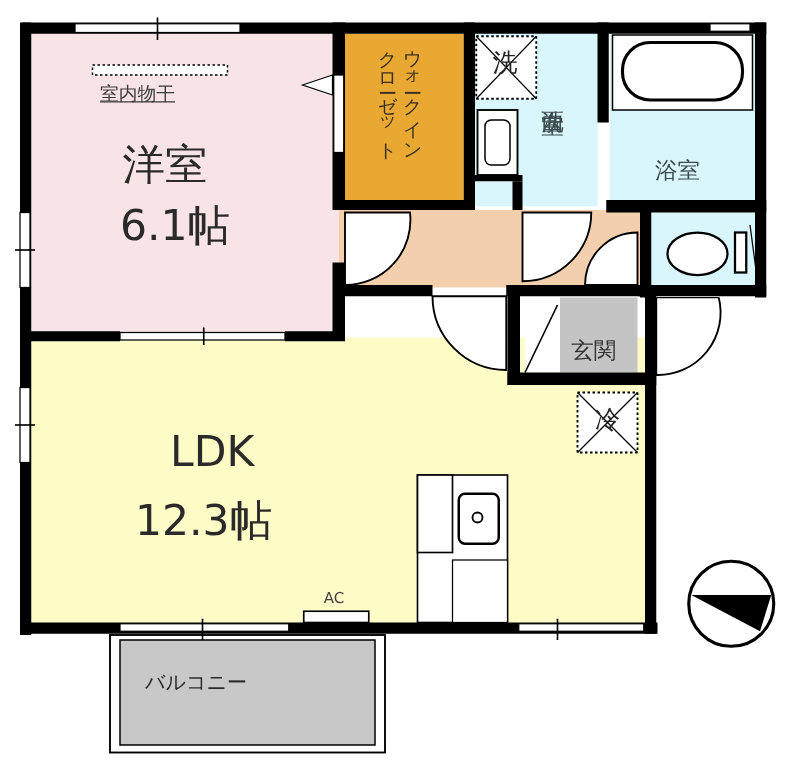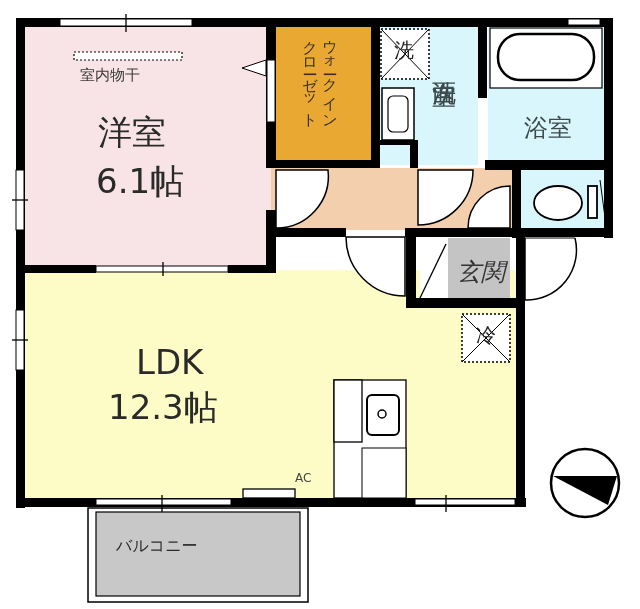--- a/index.html
+++ b/index.html
@@ -1,20 +1,20 @@
 <!DOCTYPE html>
 <html><head>
 <meta charset="utf-8">
 <style>
   html,body{margin:0;padding:0;background:#ffffff;}
   body{width:640px;height:609px;position:relative;overflow:hidden;font-family:"DejaVu Sans","Liberation Sans",sans-serif;}
   #plan{position:absolute;left:0;top:0;width:640px;height:609px;}
   .lbl{position:absolute;color:#333;white-space:nowrap;line-height:1;}
   .big{font-size:34px;color:#2a2a2a;}
-  .med{font-size:24px;color:#3c4a4c;}
+  .med{font-size:18px;color:#3c4a4c;margin-top:12px;}
   .small{font-size:15px;color:#3a3a3a;}
   .vert{writing-mode:vertical-rl;letter-spacing:1px;}
   .center{}
 </style>
 </head>
 <body>
 
 <svg id="plan" viewBox="0 0 640 609" xmlns="http://www.w3.org/2000/svg">
 
   <rect x="24" y="24" width="247" height="246" fill="#f8e4e6"></rect>
@@ -132,30 +132,30 @@
   <rect x="74" y="52" width="108" height="8" fill="#fff" stroke="#000" stroke-width="1.2" stroke-dasharray="2,2"></rect>
 
   <path d="M242 68 L266 60 L266 76 Z" fill="#fff" stroke="#000" stroke-width="1"></path>
 
   <g>
     <circle cx="585" cy="483" r="34" fill="#fff" stroke="#000" stroke-width="2.5"></circle>
     <path d="M553 476 L617 476 L608 505 Z" fill="#000"></path>
   </g>
 </svg>
 
-<div class="lbl small" style="left:80px;top:68px;">室内物干</div>
+<div class="lbl small" style="left:80px;top:68px;text-decoration:underline;">室内物干</div>
 <div class="lbl big center" style="left:98px;top:115px;">洋室</div>
 <div class="lbl big center" style="left:96px;top:164px;">6.1帖</div>
 
 <div class="lbl big center" style="left:136px;top:345px;">LDK</div>
-<div class="lbl big center" style="left:108px;top:390px;">12.3帖</div>
+<div class="lbl big center" style="left:108px;top:400px;">12.3帖</div>
 
 <div class="lbl small vert" style="left:322px;top:30px;font-size:15px;color:#3a3020;">ウォークイン</div>
 <div class="lbl small vert" style="left:302px;top:30px;font-size:15px;color:#3a3020;">クローゼット</div>
 
 <div class="lbl med vert" style="left:432px;top:62px;">洗面室</div>
 <div class="lbl med" style="left:524px;top:116px;">浴室</div>
-<div class="lbl med" style="left:457px;top:260px;color:#333;font-style:italic;">玄関</div>
+<div class="lbl med" style="left:457px;top:260px;color:#333;">玄関</div>
 <div class="lbl" style="left:116px;top:538px;font-size:16px;color:#2a2a2a;">バルコニー</div>
 
 <div class="lbl" style="left:394px;top:40px;font-size:20px;color:#222;">洗</div>
 <div class="lbl" style="left:476px;top:325px;font-size:20px;color:#222;">冷</div>
-<div class="lbl" style="left:259px;top:472px;font-size:12px;color:#444;margin-left:36px;">AC</div>
+<div class="lbl" style="left:259px;top:472px;font-size:12px;color:#444;">AC</div>
 
 </body></html>

